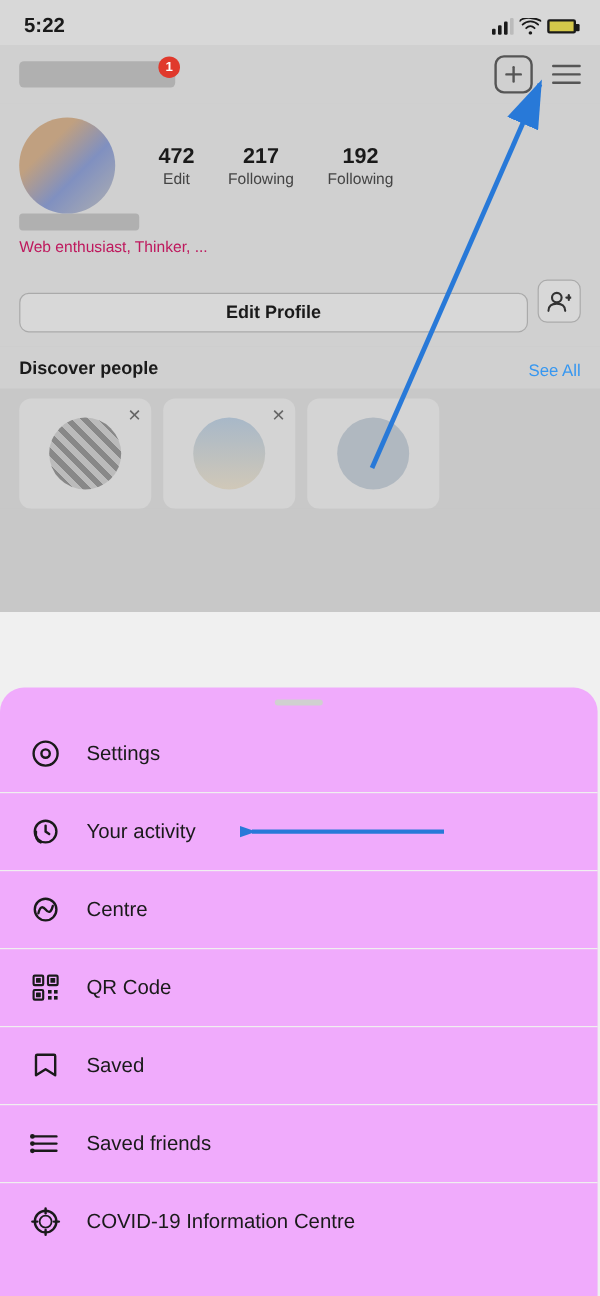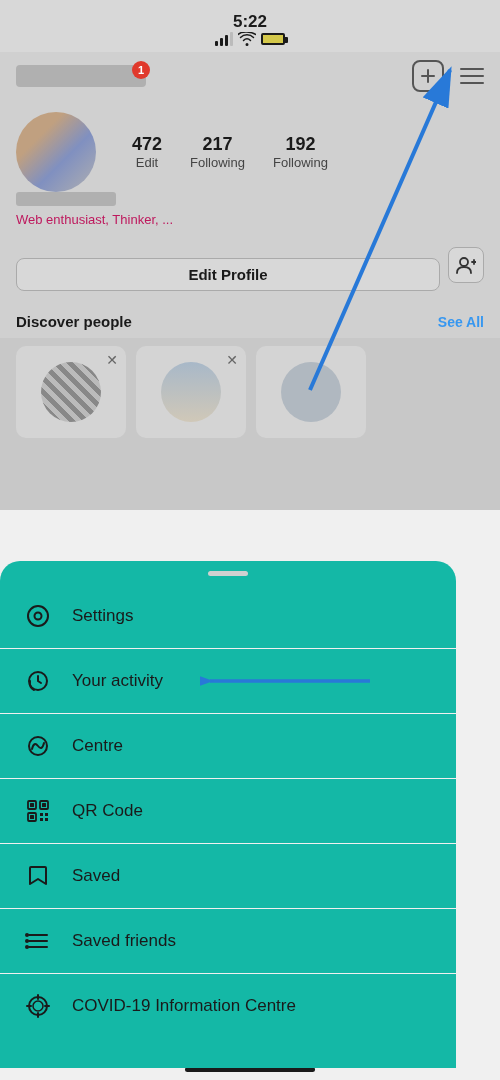--- a/index.html
+++ b/index.html
@@ -22,21 +22,20 @@
       background: #c8c8c8;
       z-index: 1;
     }
 
     .status-bar {
       display: flex;
       justify-content: space-between;
       align-items: center;
       padding: 12px 20px 6px;
       background: #d8d8d8;
-      flex-direction: column;
     }
 
     .status-time {
       font-size: 17px;
       font-weight: 600;
       color: #1a1a1a;
     }
 
     .status-icons {
       display: flex;
@@ -246,21 +245,21 @@
 
     .discover-label {
       font-weight: 700;
       font-size: 15px;
       color: #1a1a1a;
     }
 
     .see-all-link {
       color: #3797f0;
       font-size: 14px;
-      font-weight: 700;
+      font-weight: 400;
     }
 
     
     .suggestions-row {
       display: flex;
       gap: 0;
       background: #c8c8c8;
       padding: 8px 0 0 16px;
       overflow: hidden;
     }
@@ -311,24 +310,24 @@
       top: 0; left: 0;
       width: 500px;
       height: 510px;
       z-index: 2;
       pointer-events: none;
     }
 
     
     .bottom-sheet {
       position: absolute;
-      bottom: 12px;
+      bottom: 0;
       left: 0;
-      width: 456px;
-      background: #14b8a6;
+      width: 498px;
+      background: #f0abfc;
       border-radius: 20px 20px 0 0;
       z-index: 10;
       padding-bottom: 30px;
     }
 
     .sheet-handle {
       width: 40px;
       height: 5px;
       background: #d0d0d0;
       border-radius: 3px;

